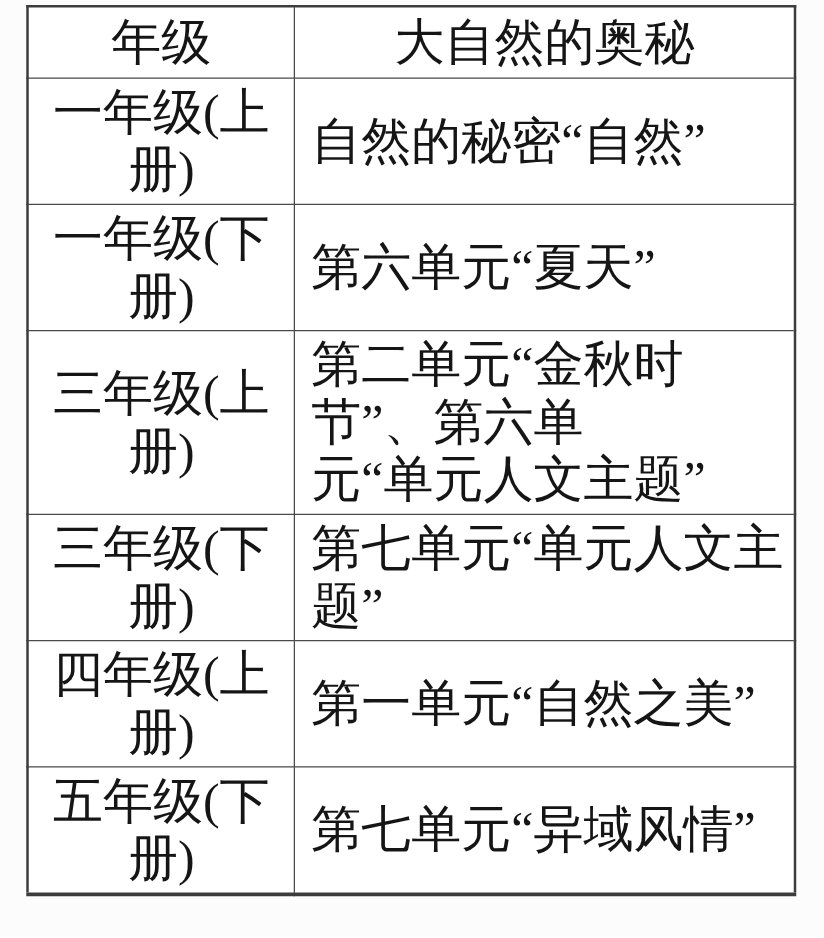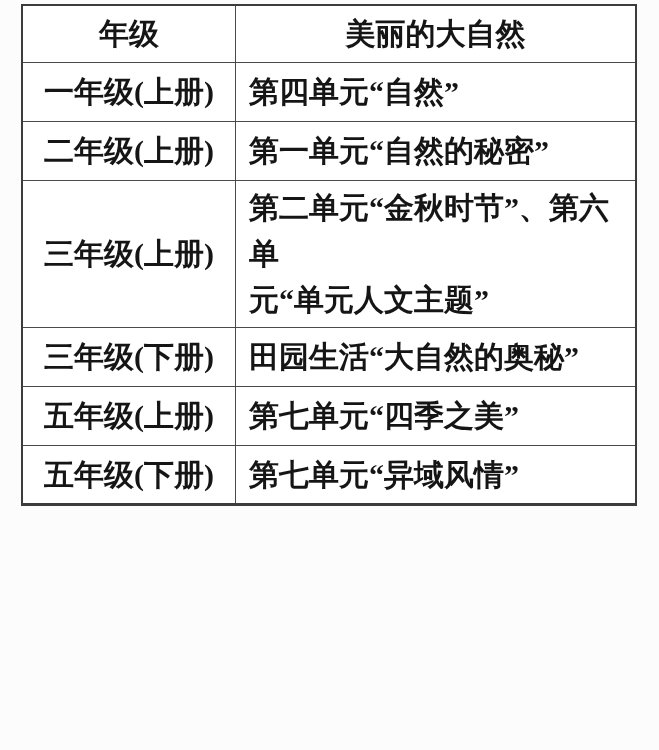--- a/index.html
+++ b/index.html
@@ -19,22 +19,22 @@
     table-layout: fixed;
     margin: 4px 0 0 21px;
     width: 616px;
     background: #ffffff;
     border: 2px solid #3c3c3c;
     border-bottom-width: 3px;
   }
   table.grade-table th,
   table.grade-table td {
     border: 1.5px solid #4a4a4a;
-    font-size: 30px;
-    font-weight: bold;
+    font-size: 40px;
+    font-weight: normal;
     line-height: 46px;
     vertical-align: middle;
     overflow: hidden;
   }
   th.grade-col, td.grade-cell {
     width: 208px;
     text-align: center;
     padding: 4px 2px;
   }
   th.theme-col {
@@ -50,43 +50,43 @@
   tr.header-row { height: 57px; }
   tr.data-row   { height: 59px; }
 </style>
 </head>
 <body>
 
 <table class="grade-table">
   <thead>
     <tr class="header-row">
       <th class="grade-col">年级</th>
-      <th class="theme-col">美丽的大自然</th>
+      <th class="theme-col">大自然的奥秘</th>
     </tr>
   </thead>
   <tbody>
     <tr class="data-row">
       <td class="grade-cell">一年级(上册)</td>
-      <td class="theme-cell">第四单元“自然”</td>
+      <td class="theme-cell">自然的秘密“自然”</td>
     </tr>
     <tr class="data-row">
-      <td class="grade-cell">二年级(上册)</td>
-      <td class="theme-cell">第一单元“自然的秘密”</td>
+      <td class="grade-cell">一年级(下册)</td>
+      <td class="theme-cell">第六单元“夏天”</td>
     </tr>
     <tr class="data-row">
       <td class="grade-cell">三年级(上册)</td>
       <td class="theme-cell">第二单元“金秋时节”、第六单
 元“单元人文主题”</td>
     </tr>
     <tr class="data-row">
       <td class="grade-cell">三年级(下册)</td>
-      <td class="theme-cell">田园生活“大自然的奥秘”</td>
+      <td class="theme-cell">第七单元“单元人文主题”</td>
     </tr>
     <tr class="data-row">
-      <td class="grade-cell">五年级(上册)</td>
-      <td class="theme-cell">第七单元“四季之美”</td>
+      <td class="grade-cell">四年级(上册)</td>
+      <td class="theme-cell">第一单元“自然之美”</td>
     </tr>
     <tr class="data-row">
       <td class="grade-cell">五年级(下册)</td>
       <td class="theme-cell">第七单元“异域风情”</td>
     </tr>
   </tbody>
 </table>
 
 </body></html>

